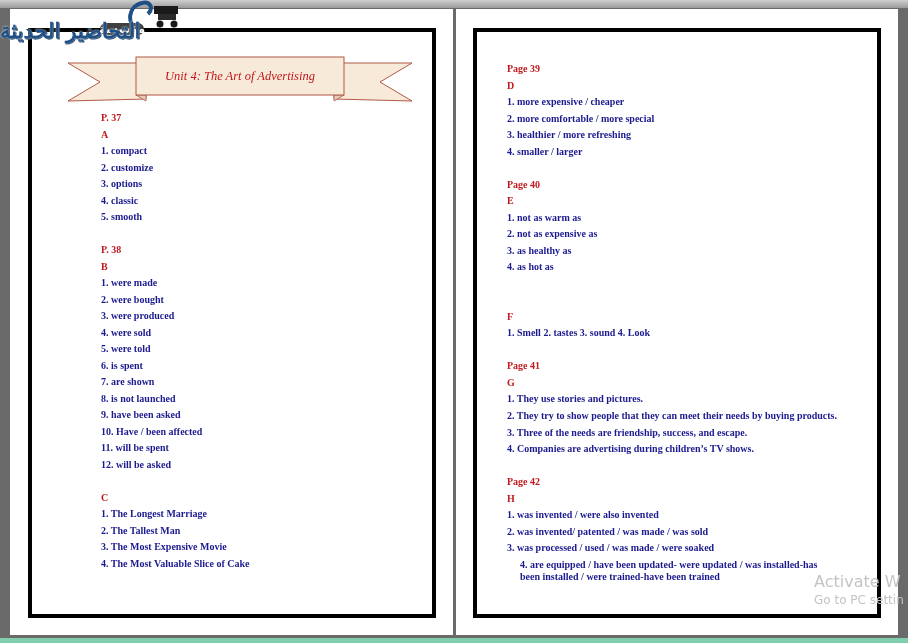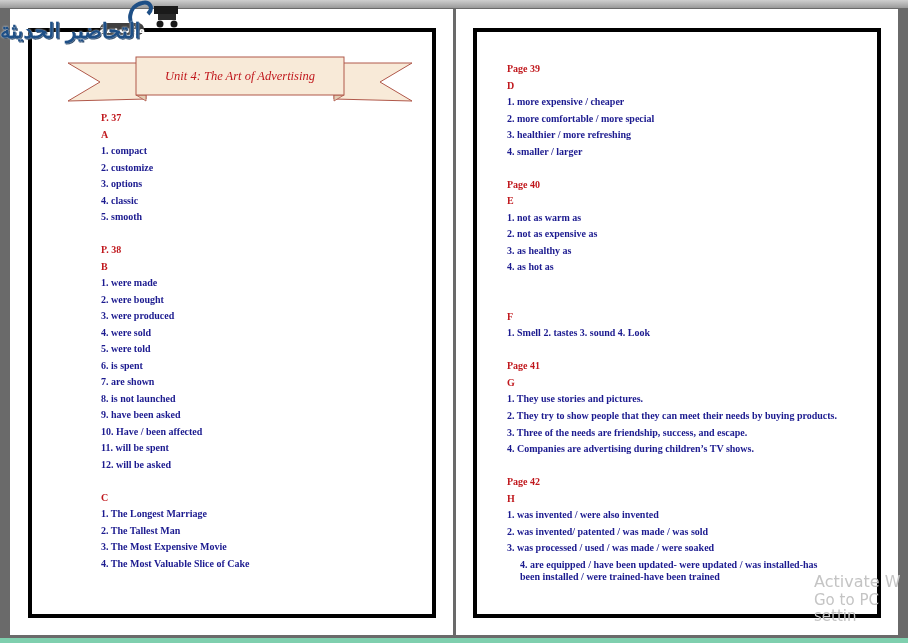--- a/index.html
+++ b/index.html
@@ -42,21 +42,21 @@
     letter-spacing:-0.5px;
   }
   .logo-pill {
     position:absolute; left:100px; top:12px; width:44px; height:12px; border-radius:6px;
     background:#404040; color:#fff; font-family:"DejaVu Sans", sans-serif; font-size:12px;
     font-weight:bold; display:flex; align-items:center; justify-content:center;margin-top:11px;
   }
 
   .watermark { position:absolute; left:814px; top:572px; color:#c4c4c4; font-family:"DejaVu Sans", sans-serif; }
   .watermark .l1 { font-size:16px; line-height:20px; }
-  .watermark .l2 { font-size:15px; line-height:16px; }
+  .watermark .l2 { font-size:12px; line-height:16px; }
 </style>
 </head>
 <body>
 
 <div class="topbar"></div>
 
 <div class="page left">
   <div class="frame"></div>
 
   <div class="banner">

